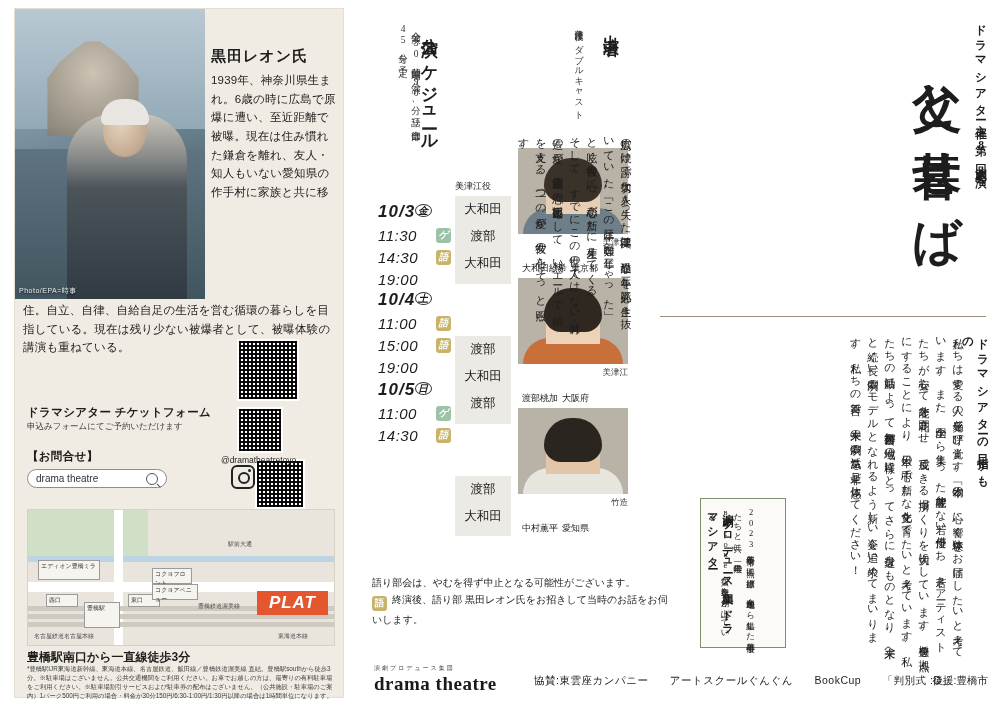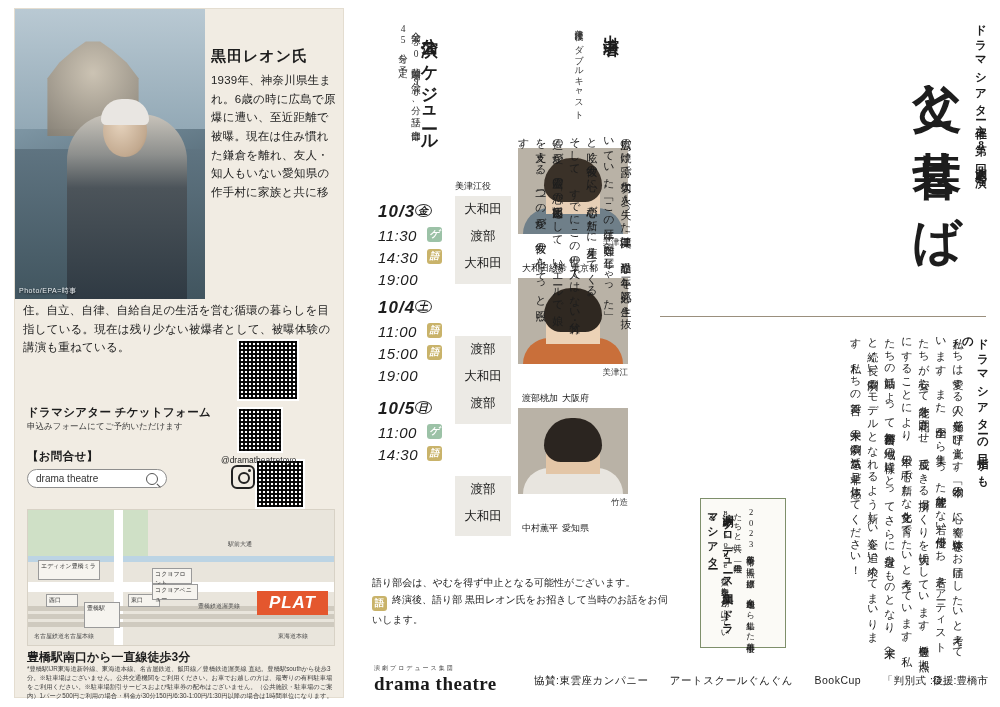--- a/index.html
+++ b/index.html
@@ -122,21 +122,21 @@
     position:absolute;left:418px;top:24px;height:130px;
     font-size:17px;font-weight:bold;letter-spacing:3px;
   }
   .sched-sub{
     position:absolute;left:396px;top:24px;height:130px;
     font-size:9.5px;letter-spacing:1px;color:#333;
   }
   .sched{position:absolute;left:378px;top:200px;width:120px;font-style:italic;}
   .date{font-size:17px;font-weight:bold;letter-spacing:1px;margin-top:2px;}
   .date .dow{font-size:10px;border:1px solid #333;border-radius:50%;padding:0 2px;position:relative;top:-3px;}
-  .time-row{display:flex;gap:5px;margin-top:5px;}
+  .time-row{display:flex;align-items:center;gap:14px;margin-top:5px;}
   .time{font-size:15px;width:44px;letter-spacing:.5px;}
   .tag{
     width:15px;height:15px;border-radius:3px;background:#9cc2a7;color:#fff;
     font-size:9.5px;display:flex;align-items:center;justify-content:center;font-weight:bold;
   }
   .tag.kat{background:#c9b36a;}
   .cast-col{
     position:absolute;left:455px;top:196px;width:56px;background:#eceae5;
   }
   .cast-cell{height:27px;display:flex;align-items:center;justify-content:center;font-size:12.5px;}
@@ -267,34 +267,34 @@
       <div class="tag">ゲ</div>
     </div>
     <div class="time-row">
       <div class="time">14:30</div>
       <div class="tag kat">語</div>
     </div>
     <div class="time-row">
       <div class="time">19:00</div>
     </div>
 
-    <div class="date" style="margin-top:10px;"><span>10/4</span><span class="dow">土</span></div>
+    <div class="date" style="margin-top:2px;"><span>10/4</span><span class="dow">土</span></div>
     <div class="time-row">
       <div class="time">11:00</div>
       <div class="tag kat">語</div>
     </div>
     <div class="time-row">
       <div class="time">15:00</div>
       <div class="tag kat">語</div>
     </div>
     <div class="time-row">
       <div class="time">19:00</div>
     </div>
 
-    <div class="date" style="margin-top:15px;"><span>10/5</span><span class="dow">日</span></div>
+    <div class="date" style="margin-top:4px;"><span>10/5</span><span class="dow">日</span></div>
     <div class="time-row">
       <div class="time">11:00</div>
       <div class="tag">ゲ</div>
     </div>
     <div class="time-row">
       <div class="time">14:30</div>
       <div class="tag kat">語</div>
     </div>
   </div>
 

